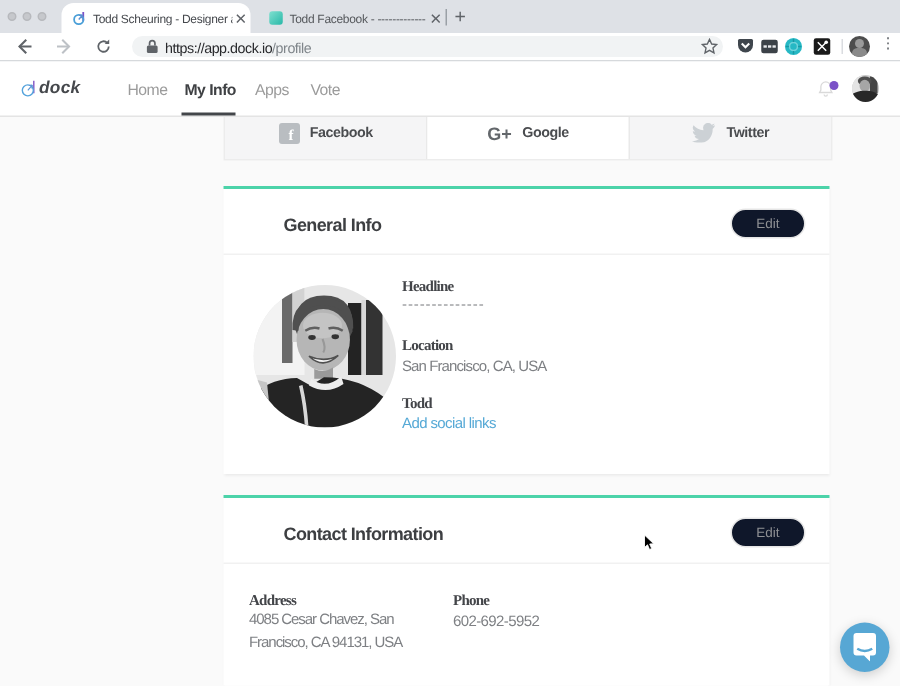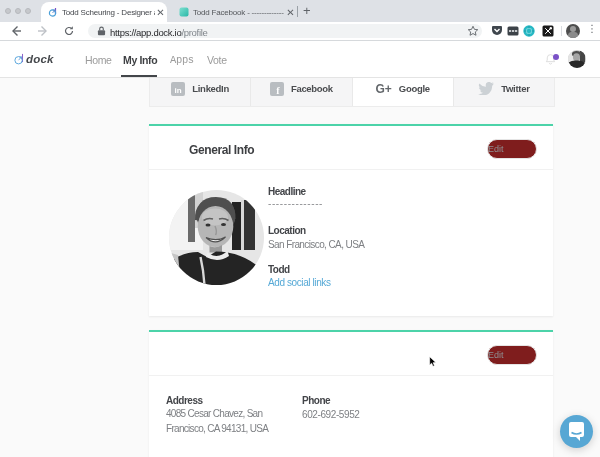--- a/index.html
+++ b/index.html
@@ -27,22 +27,22 @@
   #social { left:149px; top:59px; width:406px; height:48px; background:#fff; border:1px solid #ececec; display:flex; z-index:1; }
   .soc-cell { flex:1; background:#f5f5f6; border-right:1px solid #e9e9e9; display:flex; align-items:center; justify-content:center; padding-top:11px; }
   .soc-cell:last-child { border-right:none; }
   .soc-cell.active { background:#fff; }
   .soc-label { font-size:9.5px; letter-spacing:-0.3px; color:#4a4c4f; font-weight:bold; margin-left:7px; }
 
   
   .card { left:149px; width:404px; background:#fff; border-top:2px solid #4cd3a9; box-shadow:0 1px 2px rgba(0,0,0,0.07); }
   .card-head { position:relative; height:44px; border-bottom:1px solid #f1f1f1; }
   .card-title { position:absolute; left:16px; top:17px; font-size:12px; letter-spacing:-0.4px; font-weight:bold; color:#3d3f42;margin-left:24px; }
-  .btn-edit { position:absolute; right:16px; top:13px; width:50px; height:20px; border:1px solid #e5e5e5; border-radius:10px; background:#7f1d1d; font-size:9px; color:#8f9194; line-height:18px; }
-  .lbl { font-size:10px; letter-spacing:-0.5px; font-weight:bold; color:#434549; }
+  .btn-edit { position:absolute; right:16px; top:13px; width:50px; height:20px; border:1px solid #e5e5e5; border-radius:10px; background:#0f172a; font-size:9px; color:#8f9194; text-align:center; line-height:18px; }
+  .lbl { font-size:10px; letter-spacing:-0.5px; font-weight:bold; color:#434549;font-family:Liberation Serif, serif; }
   .val { font-size:10px; letter-spacing:-0.4px; color:#7e8084; }
   a.teal { font-size:10px; letter-spacing:-0.4px; color:#56a9d6; text-decoration:none; }
 
   
   #chat { left:560px; top:415px; width:33px; height:33px; border-radius:50%; background:#57a7d4; box-shadow:0 2px 8px rgba(0,0,0,0.18); z-index:9; }
 </style>
 </head>
 <body>
 
 <div class="abs" id="tabstrip"></div>
@@ -123,27 +123,20 @@
 <div class="abs" style="left:566px; top:24px; width:14px; height:14px; border-radius:50%; background:#4d4d4d; overflow:hidden;">
   <div class="abs" style="left:4px; top:2px; width:6px; height:6px; border-radius:50%; background:#9a9a9a;"></div>
   <div class="abs" style="left:2px; top:8px; width:10px; height:7px; border-radius:4px; background:#8a8a8a;"></div>
 </div>
 <div class="abs" style="left:587px; top:23px; font-size:10px; color:#5f6368; letter-spacing:0;">⋮</div>
 
 <div class="abs" id="social">
   <div class="soc-cell">
     <svg width="14" height="14" viewBox="0 0 14 14">
         <rect x="0" y="0" width="14" height="14" rx="2" fill="#b9bdc1"></rect>
-        <text x="7" y="10.5" font-size="8" font-weight="bold" fill="#fff" text-anchor="middle" font-family="Liberation Sans, sans-serif">in</text>
-      </svg>
-    <span class="soc-label">LinkedIn</span>
-  </div>
-  <div class="soc-cell">
-    <svg width="14" height="14" viewBox="0 0 14 14">
-        <rect x="0" y="0" width="14" height="14" rx="2" fill="#b9bdc1"></rect>
         <text x="8" y="11.5" font-size="10" font-weight="bold" fill="#fff" text-anchor="middle" font-family="Liberation Serif, serif">f</text>
       </svg>
     <span class="soc-label">Facebook</span>
   </div>
   <div class="soc-cell active">
     <span style="font-size:12px; font-weight:bold; color:#63676b;">G+</span>
     <span class="soc-label">Google</span>
   </div>
   <div class="soc-cell">
     <svg width="16" height="13" viewBox="0 0 24 20">
@@ -156,21 +149,21 @@
 <div class="abs" id="sitenav">
   <svg class="abs" style="left:14px; top:12px;" width="10" height="13" viewBox="0 0 34 44">
     <path d="M29 3 v28" stroke="#8457c6" stroke-width="3.2" fill="none"></path>
     <circle cx="15.5" cy="24.5" r="12.5" stroke="#54a3dc" stroke-width="3.2" fill="none"></circle>
     <path d="M15.5 24.5 L25.5 12.5" stroke="#5e97d4" stroke-width="2.8" fill="none"></path>
     <path d="M25.5 12.5 l-8 0.8 M25.5 12.5 l-0.8 8" stroke="#5e97d4" stroke-width="2.4" fill="none"></path>
   </svg>
   <div class="abs" style="left:26px; top:11.5px; font-size:11.5px; color:#45484c; font-weight:bold; letter-spacing:0.2px;font-style:italic;">dock</div>
   <div class="abs nav-item" style="left:85px;">Home</div>
   <div class="abs nav-item nav-active" style="left:123px;">My Info</div>
-  <div class="abs nav-item" style="left:170px;font-family:Liberation Mono, monospace;">Apps</div>
+  <div class="abs nav-item" style="left:170px;">Apps</div>
   <div class="abs nav-item" style="left:207px;">Vote</div>
   <svg class="abs" style="left:544px; top:12px;" width="13" height="13" viewBox="0 0 24 24">
       <path d="M12 3 a6 6 0 0 0-6 6 v4 l-1.6 3 h15.2 L18 13 V9 a6 6 0 0 0-6-6 z" fill="none" stroke="#d9d9d9" stroke-width="1.6"></path>
       <path d="M10 18.5 a2 2 0 0 0 4 0" fill="none" stroke="#d9d9d9" stroke-width="1.6"></path>
     </svg>
   <div class="abs" style="left:553px; top:13px; width:6px; height:6px; border-radius:50%; background:#7b52c7;"></div>
   <svg class="abs" style="left:568px; top:9px;" width="18" height="18" viewBox="0 0 18 18">
     <defs>
         <clipPath id="nav-av">
           <circle cx="9" cy="9" r="9"></circle>
@@ -227,20 +220,21 @@
   <div class="abs lbl" style="left:119px; top:60px;">Headline</div>
   <div class="abs val" style="left:119px; top:72px; letter-spacing:0.6px; color:#8c8e91;">--------------</div>
   <div class="abs lbl" style="left:119px; top:99px;">Location</div>
   <div class="abs val" style="left:119px; top:113px; letter-spacing:-0.6px;">San Francisco, CA, USA</div>
   <div class="abs lbl" style="left:119px; top:138px;">Todd</div>
   <a class="abs teal" style="left:119px; top:151px;" href="#">Add social links</a>
 </div>
 
 <div class="abs card" style="top:330px; height:140px;">
   <div class="card-head">
+    <div class="card-title">Contact Information</div>
     <div class="btn-edit">Edit</div>
   </div>
   <div class="abs lbl" style="left:17px; top:63px;">Address</div>
   <div class="abs val" style="left:17px; top:74px; line-height:15px; letter-spacing:-0.7px;">4085 Cesar Chavez, San<br>Francisco, CA 94131, USA</div>
   <div class="abs lbl" style="left:153px; top:63px;">Phone</div>
   <div class="abs val" style="left:153px; top:76.5px;">602-692-5952</div>
 </div>
 
 <svg class="abs" style="left:429px; top:356px; z-index:10;" width="8" height="12" viewBox="0 0 12 18">
   <path d="M1 1 L1 13.5 L4 10.8 L6 15.5 L8.2 14.5 L6.2 10 L10.2 9.8 Z" fill="#000" stroke="#fff" stroke-width="0.9"></path>

